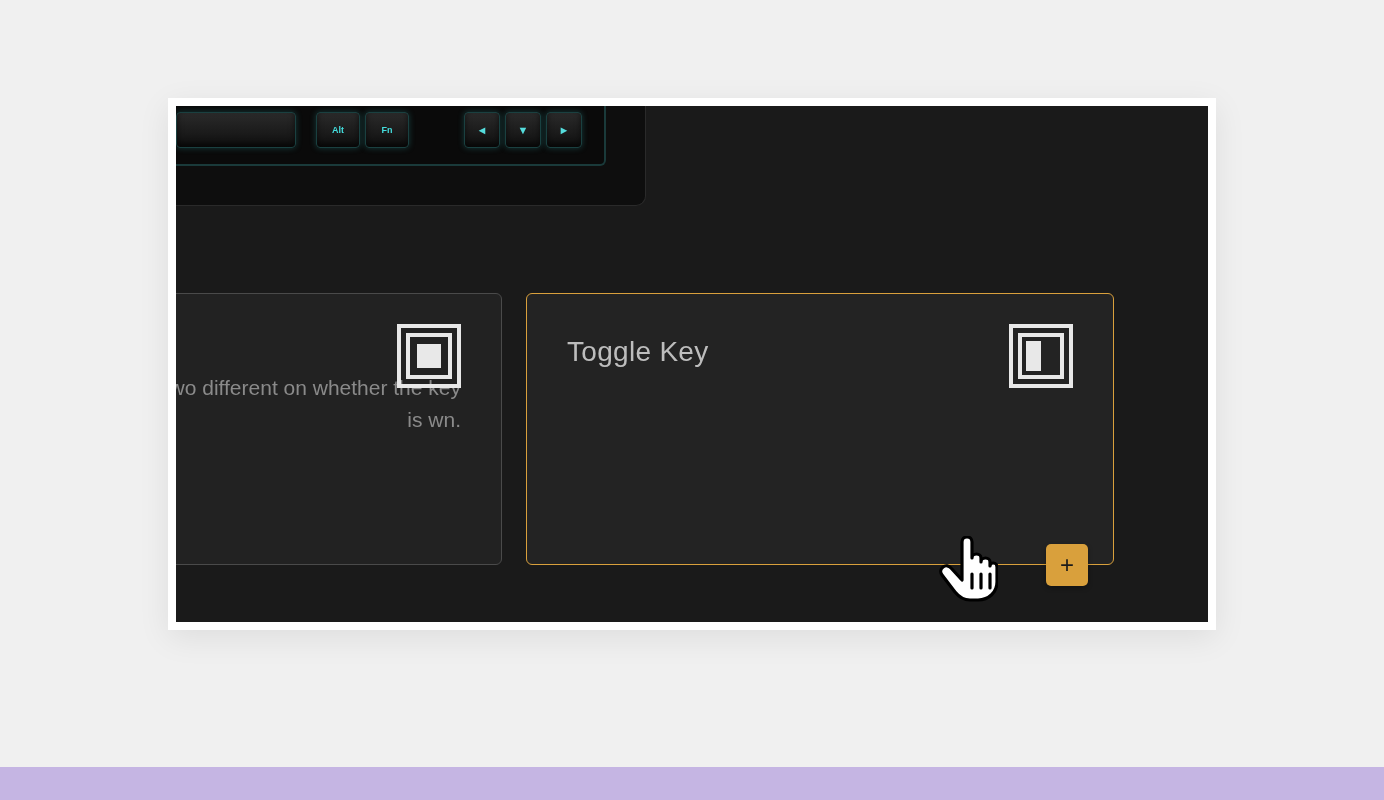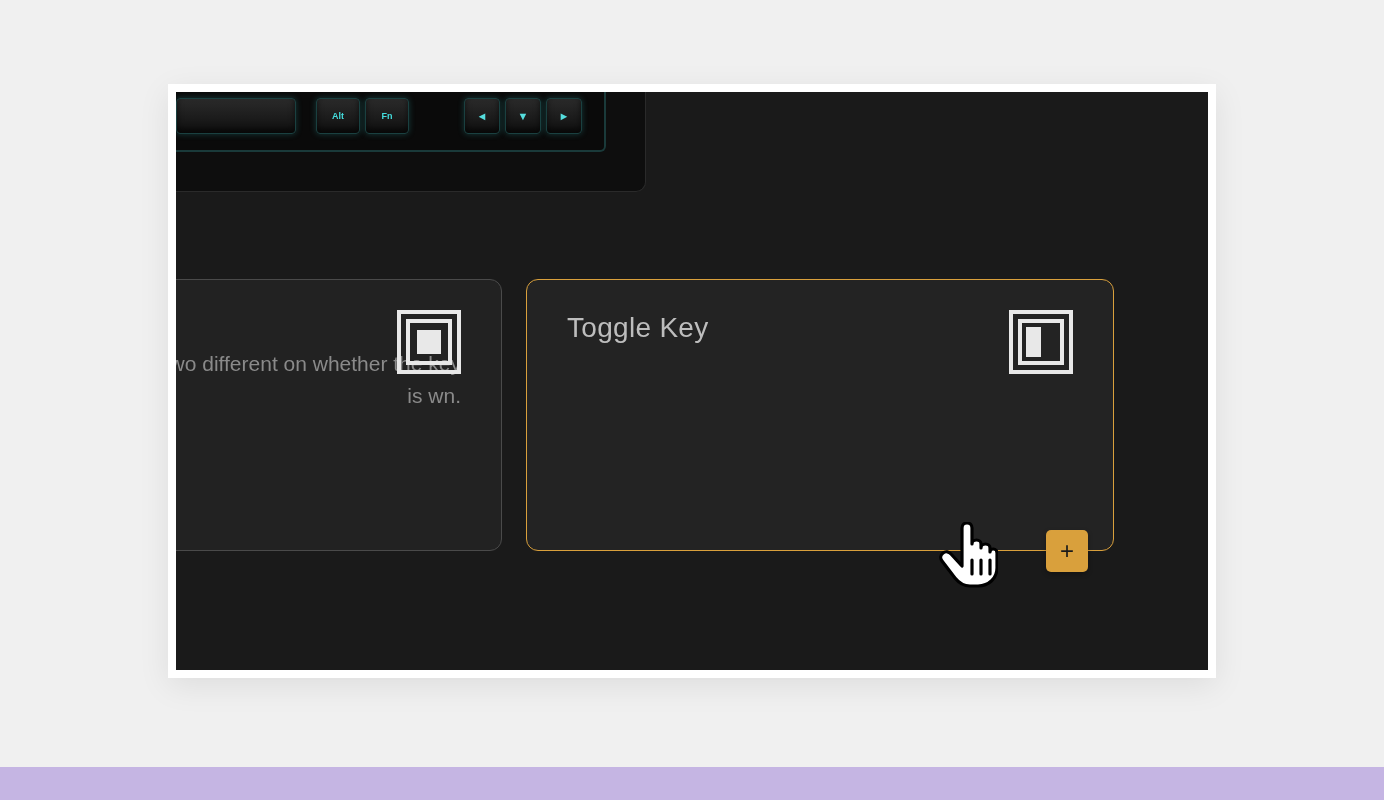--- a/index.html
+++ b/index.html
@@ -19,23 +19,23 @@
     position: absolute;
     bottom: 0;
     left: 0;
     width: 100%;
     height: 33px;
     background: #c5b5e3;
   }
   .frame {
     position: absolute;
     left: 168px;
-    top: 84px;
+    top: 98px;
     width: 1048px;
-    height: 594px;
+    height: 532px;
     background: #fff;
     box-shadow: 0 8px 30px rgba(0,0,0,0.08);
     overflow: hidden;
   }
   .app-dark {
     position: absolute;
     left: 8px;
     top: 8px;
     right: 8px;
     bottom: 8px;
@@ -104,22 +104,22 @@
   }
   .arrow-glyph {
     font-size: 11px;
     color: #5dd;
   }
   
   .card {
     position: absolute;
     background: #222222;
     border: 1px solid #4a4a4a;
-    border-radius: 12px;
-    padding: 32px 40px 38px 40px;
+    border-radius: 6px;
+    padding: 42px 40px 38px 40px;
   }
   .card.selected {
     border: 1px solid #d9a03c;
     background: #232323;
   }
   .card-left {
     left: -140px;
     top: 187px;
     width: 466px;
     height: 272px;

